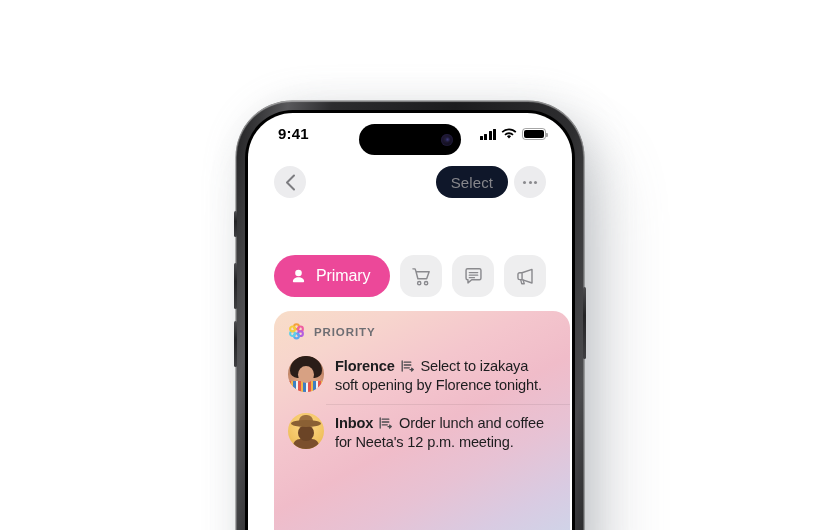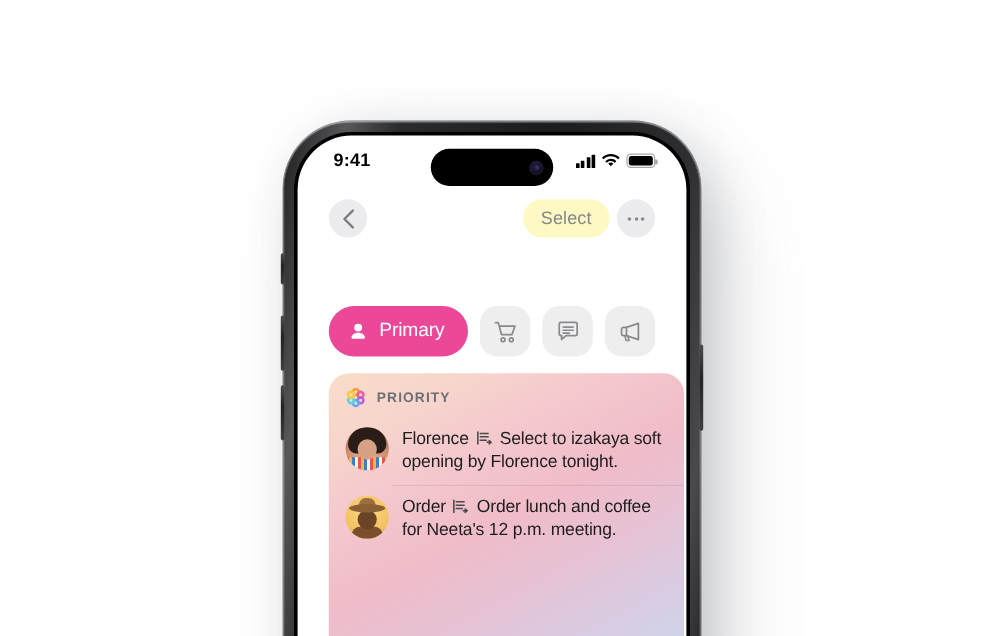--- a/index.html
+++ b/index.html
@@ -211,21 +211,21 @@
     width: 3px; height: 3px;
     border-radius: 50%;
     background: #8a8a8e;
   }
   .select-btn {
     position: absolute;
     right: 64px; top: 7px;
     height: 32px;
     padding: 0 15px;
     border-radius: 16px;
-    background: #fef9c3;
+    background: #0f172a;
     color: #86868b;
     font-size: 15px;
     display: flex;
     align-items: center;
     justify-content: center;
     letter-spacing: 0.1px;
   }
 
   
   .page-title {
@@ -326,21 +326,21 @@
   }
   .avatar.sq { border-radius: 8px; }
   .mail-text {
     font-size: 14.6px;
     line-height: 19px;
     color: #1d1d1f;
     letter-spacing: -0.15px;
     padding-top: 1px;
   }
   .mail-text .sender {
-    font-weight: normal;
+    font-weight: bold;
     text-align: center;
   }
   .fwd-glyph {
     display: inline-block;
     vertical-align: -1px;
     margin: 0 2px 0 2px;
   }
 
   
   .av-florence {
@@ -534,21 +534,21 @@
 
 
         <div class="mail-row">
           <div class="avatar av-magico">
             <div class="body"></div>
               <div class="faceb"></div>
               <div class="crown"></div>
               <div class="hat"></div>
           </div>
           <div class="mail-text">
-            <span class="sender">Order</span>
+            <span class="sender">Inbox</span>
             <svg class="fwd-glyph" width="14" height="12" viewBox="0 0 14 12">
               <path d="M1.2 1v10" stroke="#4a4a4e" stroke-width="1.3" stroke-linecap="round"></path>
               <path d="M3.2 2.2h6.6M3.2 5h6.6M3.2 7.8h5.1" stroke="#4a4a4e" stroke-width="1.3" stroke-linecap="round"></path>
               <path d="M9 9.6h3.2M10.6 8.2l1.7 1.4-1.7 1.4" stroke="#4a4a4e" stroke-width="1.3" fill="none" stroke-linecap="round" stroke-linejoin="round"></path>
             </svg>
             <span>Order lunch and coffee for Neeta's 12 p.m. meeting.</span>
           </div>
         </div>
 
       </div>

